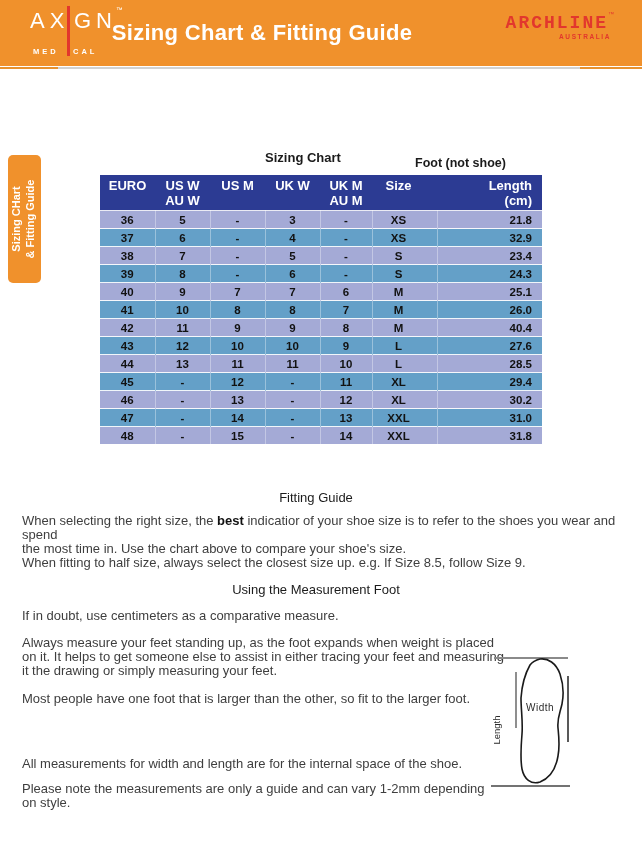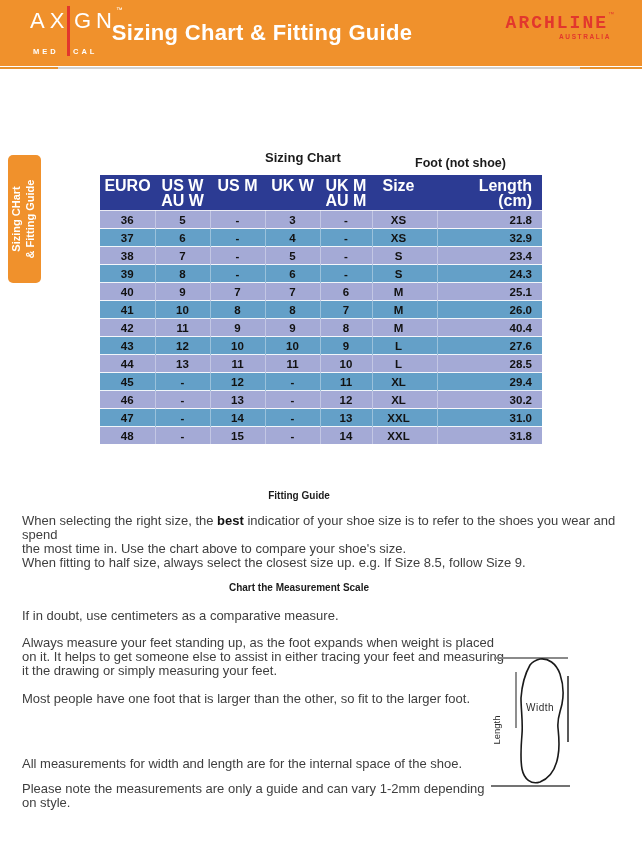--- a/index.html
+++ b/index.html
@@ -33,39 +33,39 @@
     transform:translate(-50%,-50%) rotate(-90deg);text-align:center;color:#fff;
     font-weight:700;font-size:11px;line-height:14px;white-space:nowrap;}
 
   
   .chart-title{position:absolute;left:303px;top:150px;transform:translateX(-50%);
     font-size:13px;font-weight:700;color:#1b1b1b;white-space:nowrap;}
   .foot-label{position:absolute;left:415px;top:156px;font-size:12.5px;font-weight:700;color:#1b1b1b;white-space:nowrap;}
 
   
   .sizing-table{position:absolute;left:100px;top:175px;width:420px;border-collapse:collapse;table-layout:fixed;}
-  .sizing-table th{background:#2C3B93;color:#fff;font-size:16px;font-weight:700;
+  .sizing-table th{background:#2C3B93;color:#fff;font-size:13px;font-weight:700;
     white-space:pre-line;vertical-align:top;padding:3px 0 0 0;height:32px;line-height:15px;text-align:center;}
   .sizing-table th:nth-child(1),.sizing-table td:nth-child(1){width:55px;}
   .sizing-table th:nth-child(2),.sizing-table td:nth-child(2){width:55px;}
   .sizing-table th:nth-child(3),.sizing-table td:nth-child(3){width:55px;}
   .sizing-table th:nth-child(4),.sizing-table td:nth-child(4){width:55px;}
   .sizing-table th:nth-child(5),.sizing-table td:nth-child(5){width:52px;}
   .sizing-table th:nth-child(6),.sizing-table td:nth-child(6){width:53px;padding-right:12px;}
   .sizing-table th:nth-child(7),.sizing-table td:nth-child(7){width:95px;text-align:right;padding-right:10px;}
   .sizing-table td{font-size:11.5px;font-weight:600;color:#121212;text-align:center;
     height:17px;padding:0;border-top:1.4px solid rgba(255,255,255,.9);
     border-right:1px solid rgba(255,255,255,.35);}
   .sizing-table td:nth-child(7){border-right:none;}
   .row-main td{background:#64A0C8;}
   .row-alt td{background:#A4AAD6;}
 
   
-  .sec-heading{position:absolute;left:299px;transform:translateX(-50%);
-    font-size:10px;font-weight:700;color:#1b1b1b;white-space:nowrap;}
+  .sec-heading{position:absolute;left:316px;transform:translateX(-50%);
+    font-size:13px;font-weight:400;color:#1b1b1b;white-space:nowrap;}
   .para{position:absolute;left:22px;font-size:13px;line-height:14px;color:#3e3e3e;
     white-space:pre-line;}
   .para b{color:#111;}
 
   
   .foot-diagram{position:absolute;left:488px;top:650px;}
   .foot-diagram text{font-family:"Liberation Sans",sans-serif;fill:#2a2a2a;}
 </style>
 </head>
 <body>
@@ -239,21 +239,21 @@
       </tbody>
   </table>
 
   <div class="sec-heading" style="top:490px">Fitting Guide</div>
 
   <p class="para" style="top:514px;margin:0"><span>When selecting the right size, the </span><b>best</b><span> indicatior of your shoe size is to refer to the shoes you wear and spend
 the most time in. Use the chart above to compare your shoe's size.</span></p>
 
   <p class="para" style="top:556px;margin:0">When fitting to half size, always select the closest size up. e.g. If Size 8.5, follow Size 9.</p>
 
-  <div class="sec-heading" style="top:582px">Chart the Measurement Scale</div>
+  <div class="sec-heading" style="top:582px">Using the Measurement Foot</div>
 
   <p class="para" style="top:609px;margin:0">If in doubt, use centimeters as a comparative measure.</p>
   <p class="para" style="top:636px;margin:0">Always measure your feet standing up, as the foot expands when weight is placed
 on it. It helps to get someone else to assist in either tracing your feet and measuring
 it the drawing or simply measuring your feet.</p>
   <p class="para" style="top:692px;margin:0">Most people have one foot that is larger than the other, so fit to the larger foot.</p>
   <p class="para" style="top:757px;margin:0">All measurements for width and length are for the internal space of the shoe.</p>
   <p class="para" style="top:782px;margin:0">Please note the measurements are only a guide and can vary 1-2mm depending
 on style.</p>
 

